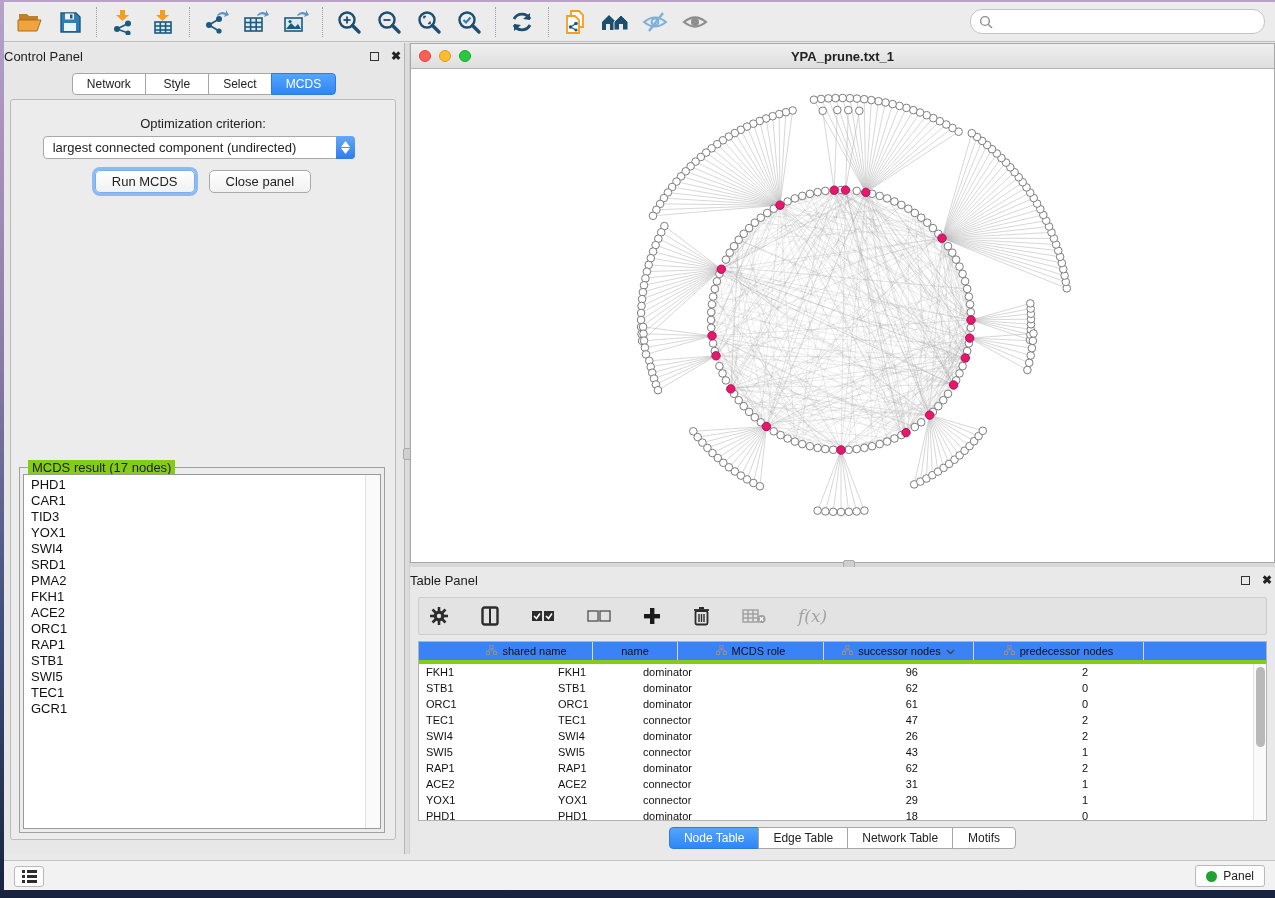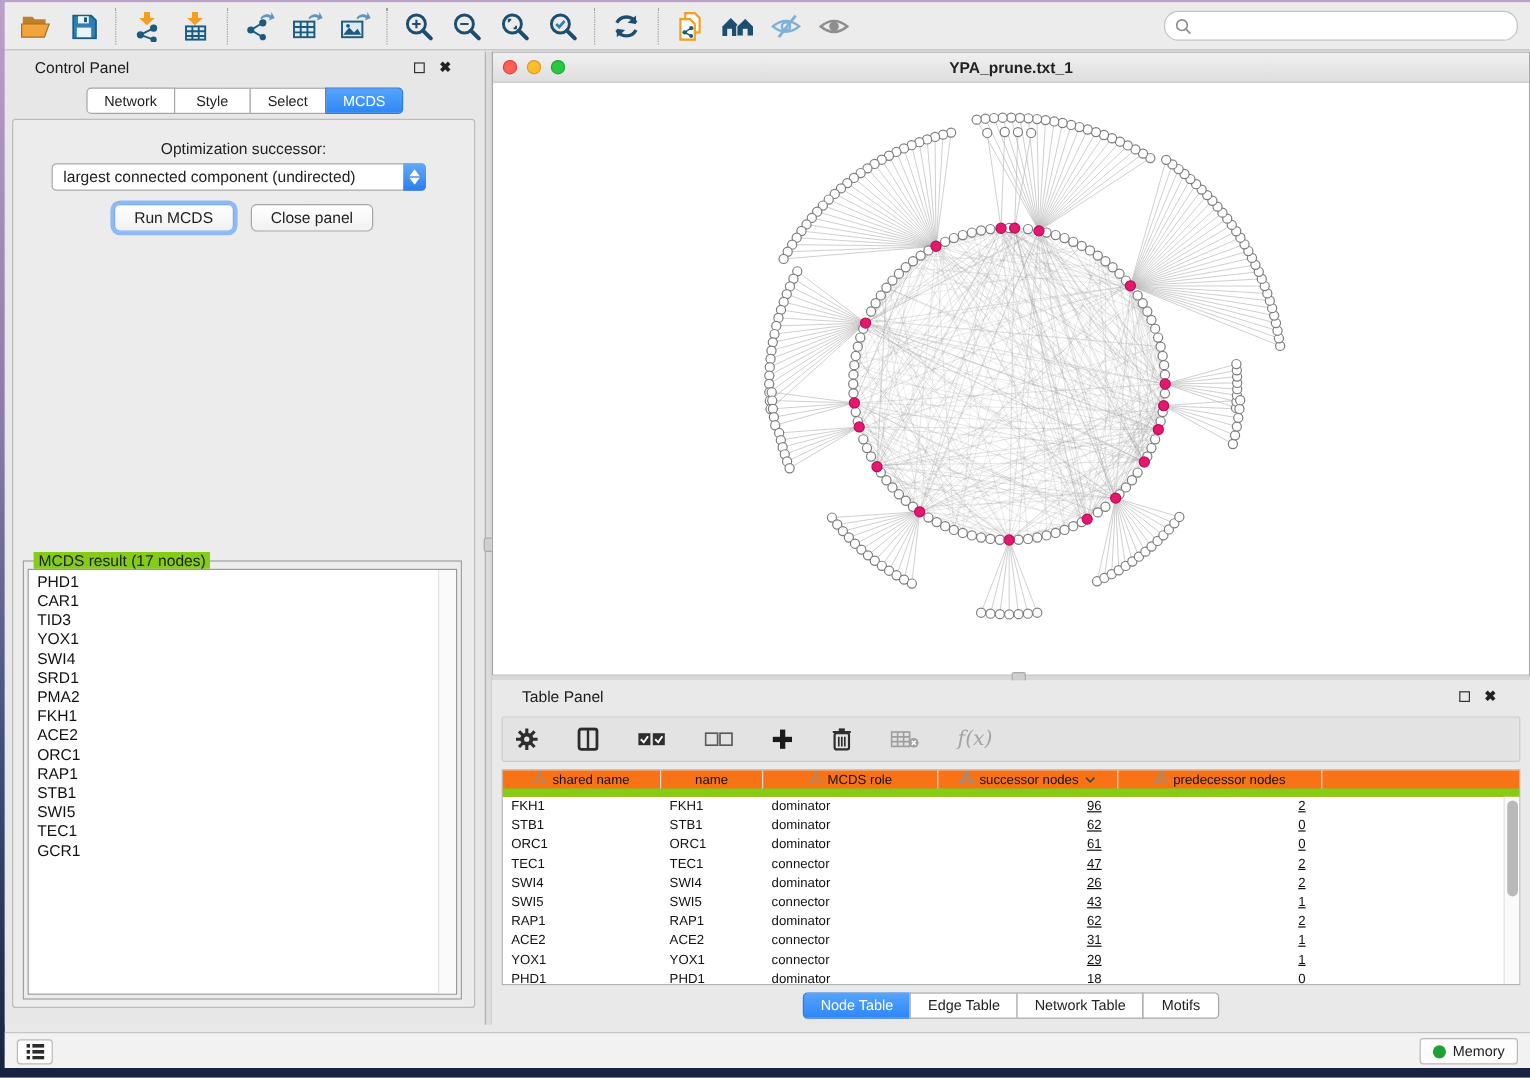--- a/index.html
+++ b/index.html
@@ -17,21 +17,21 @@
   .searchbox { position:absolute; right:10px; top:7px; width:295px; height:25px; background:#fff;
                border:1px solid #c3c3c3; border-radius:12px; display:flex; align-items:center; padding:0 8px; }
   .searchbox input { border:none; outline:none; flex:1; font-size:12px; background:transparent; font-family:"Liberation Sans",sans-serif;}
   .searchbox svg { margin-right:5px; }
 
   
   .main { position:absolute; left:0; top:41px; right:0; bottom:36px; }
 
   
   .cpanel { position:absolute; left:0; top:0; width:400px; bottom:0; background:#e7e7e7; }
-  .panel-head { height:26px; display:flex; align-items:center; padding:0 25px; font-size:13px; color:#1c1c1c; }
+  .panel-head { height:26px; display:flex; align-items:center; padding:0 0; font-size:13px; color:#1c1c1c; }
   .panel-head .spacer { flex:1; }
   .wicon { width:16px; height:14px; display:flex; align-items:center; justify-content:center; margin-left:6px; color:#222; }
   .float-glyph { width:9px; height:9px; border:1.5px solid #333; }
   .x-glyph { font-size:12px; font-weight:bold; line-height:1; }
   .seg-row { display:flex; justify-content:center; margin-top:4px; }
   .seg { min-width:64px; padding:3px 14px; text-align:center; background:#fff; border:1px solid #a6a6a6;
          margin-left:-1px; font-size:12px; color:#222; cursor:default; }
   .seg:first-child { border-radius:4px 0 0 4px; margin-left:0; }
   .seg:last-child { border-radius:0 4px 4px 0; }
   .seg.sel { background:linear-gradient(#55a4fc,#2e86f8); border-color:#2c7ce0; color:#fff; }
@@ -79,28 +79,28 @@
   .hsplit { position:absolute; left:0; right:0; top:520px; height:4px; background:#d8d8d8; }
   .hgrip { position:absolute; left:50%; top:-3px; width:12px; height:9px; background:#cfcfcf; border:1px solid #aaa; border-radius:2px;}
 
   
   .tpanel { position:absolute; left:0; right:0; top:524px; bottom:0; background:#e9e9e9; }
   .ttoolbar { position:absolute; left:8px; right:8px; top:30px; height:38px; background:#e3e3e3;
               border:1px solid #cdcdcd; border-radius:2px; display:flex; align-items:center; padding:0 10px; gap:32px; }
   .ttoolbar .tico { display:flex; align-items:center; justify-content:center; }
   .fx { font-family:"DejaVu Serif", serif; font-style:italic; font-size:17px; color:#a3a3a3; }
   .tregion { position:absolute; left:8px; right:8px; top:74px; bottom:33px; background:#fff; border:1px solid #b3b3b3; }
-  .thead { display:flex; height:22px; background:#f97316; border-bottom:7px solid #84cc16; }
+  .thead { display:flex; height:22px; background:#3b82f6; border-bottom:4px solid #84cc16;padding-left:42px; }
   .th { display:flex; align-items:center; justify-content:center; gap:5px; font-size:11px; color:#111;
         border-right:1px solid #d9d9d9; height:100%; }
   .th.nosep { border-right:1px solid transparent; }
   .trows { position:absolute; left:0; right:13px; top:22px; bottom:0; overflow:hidden; }
   .trow { display:flex; height:16px; }
   .td { font-size:11px; line-height:16px; color:#111; padding-left:7px; white-space:nowrap; overflow:hidden; }
-  .td.num { text-align:right; padding-right:14px; padding-left:0;text-decoration:underline; }
+  .td.num { text-align:right; padding-right:14px; padding-left:0; }
   .tvtrack { position:absolute; right:0; top:22px; bottom:0; width:13px; background:#fafafa; border-left:1px solid #e4e4e4; }
   .tvthumb { position:absolute; left:2px; top:3px; width:9px; height:80px; background:#b9b9b9; border-radius:5px; }
   .ttabs { position:absolute; left:0; right:0; bottom:5px; display:flex; justify-content:center; }
 
   
   .statusbar { position:absolute; left:0; right:0; bottom:0; height:30px; background:#f2f2f2;
                border-top:1px solid #c4c4c4; }
   .list-btn { position:absolute; left:10px; top:5px; width:30px; height:21px; background:#fdfdfd;
               border:1px solid #b9b9b9; border-radius:3px; display:flex; align-items:center; justify-content:center; }
   .mem-btn { position:absolute; right:10px; top:4px; height:22px; background:#fdfdfd; border:1px solid #b9b9b9;
@@ -287,21 +287,21 @@
           </span>
         <span class="wicon x-glyph">✖</span>
       </div>
       <div class="seg-row" id="cp-tabs">
           <div class="seg">Network</div>
           <div class="seg">Style</div>
           <div class="seg">Select</div>
           <div class="seg sel">MCDS</div>
         </div>
       <div class="cp-content">
-        <div class="crit-label">Optimization successor:</div>
+        <div class="crit-label">Optimization criterion:</div>
         <div class="selectbox">
           <span class="sel-text">largest connected component (undirected)</span>
           <span class="stepper">
             <svg width="9" height="6">
                 <path d="M4.5 0 L9 6 L0 6 Z" fill="#fff"></path>
               </svg>
             <svg width="9" height="6">
                 <path d="M4.5 6 L9 0 L0 0 Z" fill="#fff"></path>
               </svg>
           </span>
@@ -1352,16 +1352,16 @@
             <rect x="5" y="0" width="10" height="3"></rect>
             <rect x="0" y="5" width="3" height="3"></rect>
             <rect x="5" y="5" width="10" height="3"></rect>
             <rect x="0" y="10" width="3" height="3"></rect>
             <rect x="5" y="10" width="10" height="3"></rect>
           </g>
         </svg>
     </div>
     <div class="mem-btn">
       <span class="mem-dot"></span>
-      <span>Memory</span>
+      <span>Panel</span>
     </div>
   </div>
 </div>
 
 </body></html>

